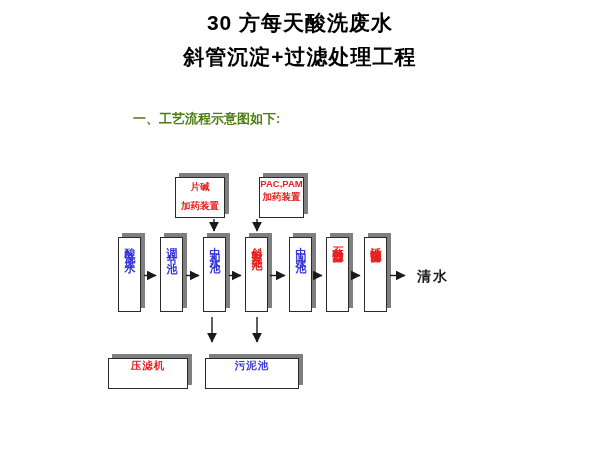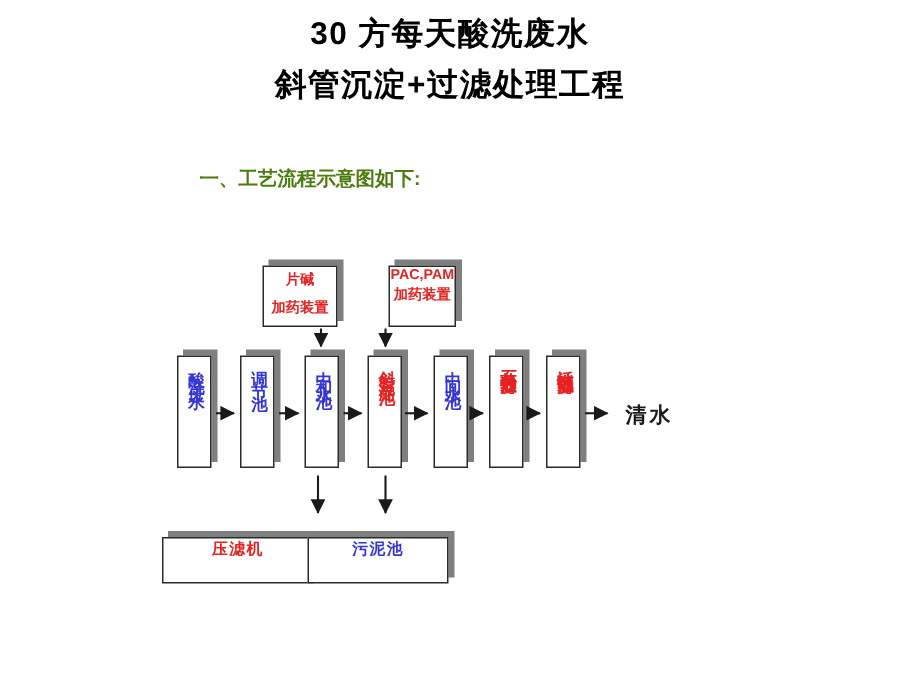--- a/index.html
+++ b/index.html
@@ -112,21 +112,21 @@
   </div>
   <div class="sbox flow-box" style="left:364px;">
     <div class="shadow"></div>
     <div class="face">
       <span class="vtext chars-6 red">活性碳过滤器</span>
     </div>
   </div>
 
   <div class="clean-water">清水</div>
 
-  <div class="sbox bottom-box" style="left:108px;width:80px;padding-left:21px;">
+  <div class="sbox bottom-box" style="left:108px;width:80px;">
     <div class="shadow"></div>
     <div class="face">
       <span class="bottom-label red">压滤机</span>
     </div>
   </div>
   <div class="sbox bottom-box" style="left:205px;width:78px;padding-left:16px;">
     <div class="shadow"></div>
     <div class="face">
       <span class="bottom-label blue">污泥池</span>
     </div>

